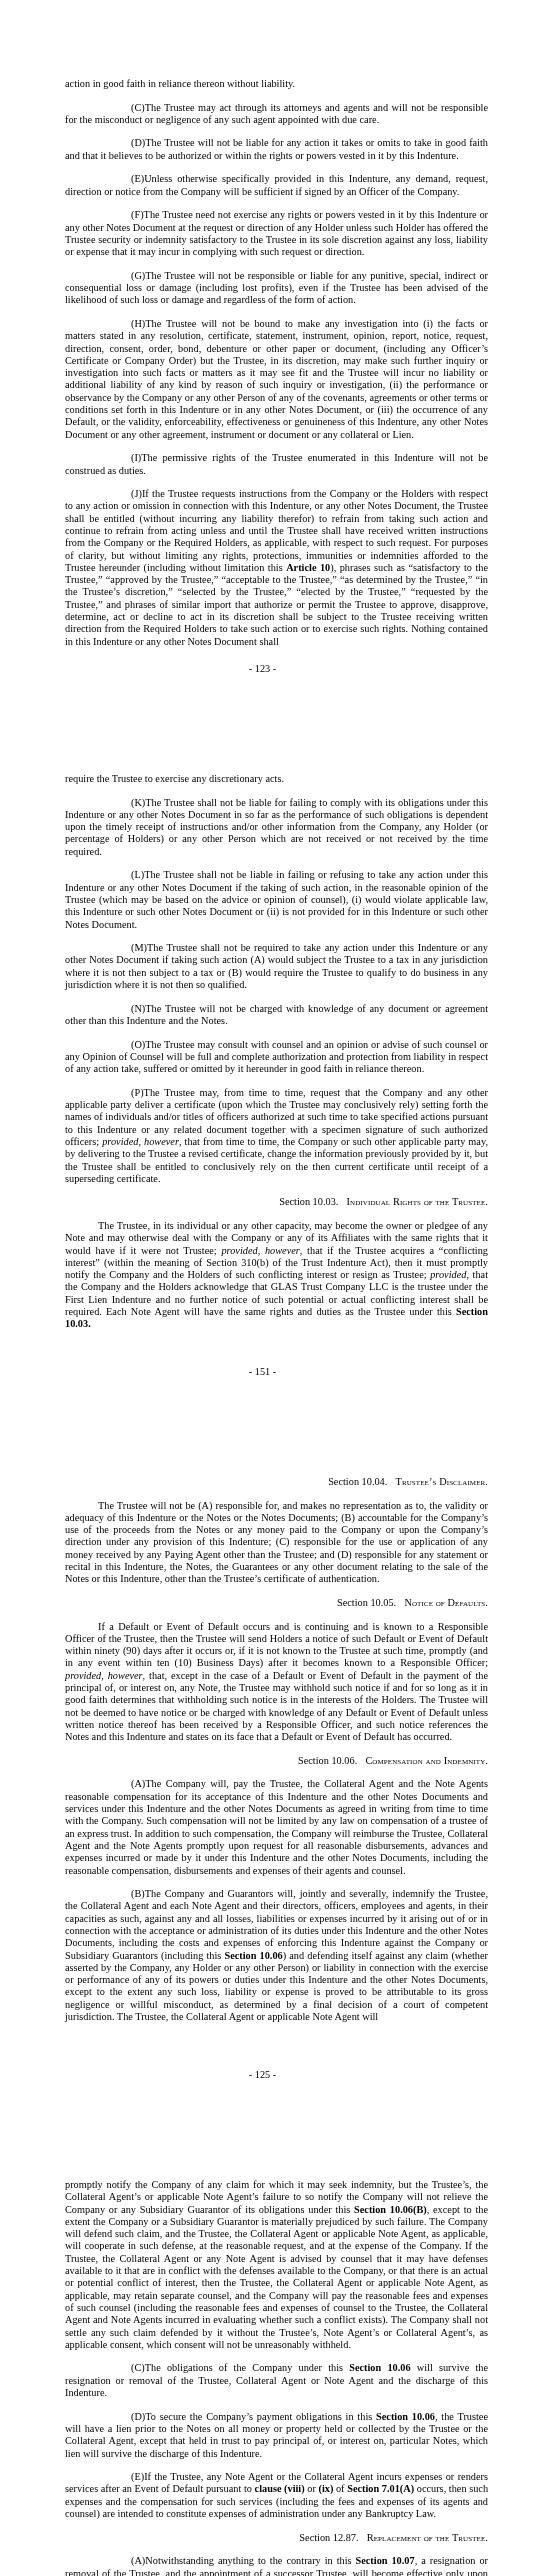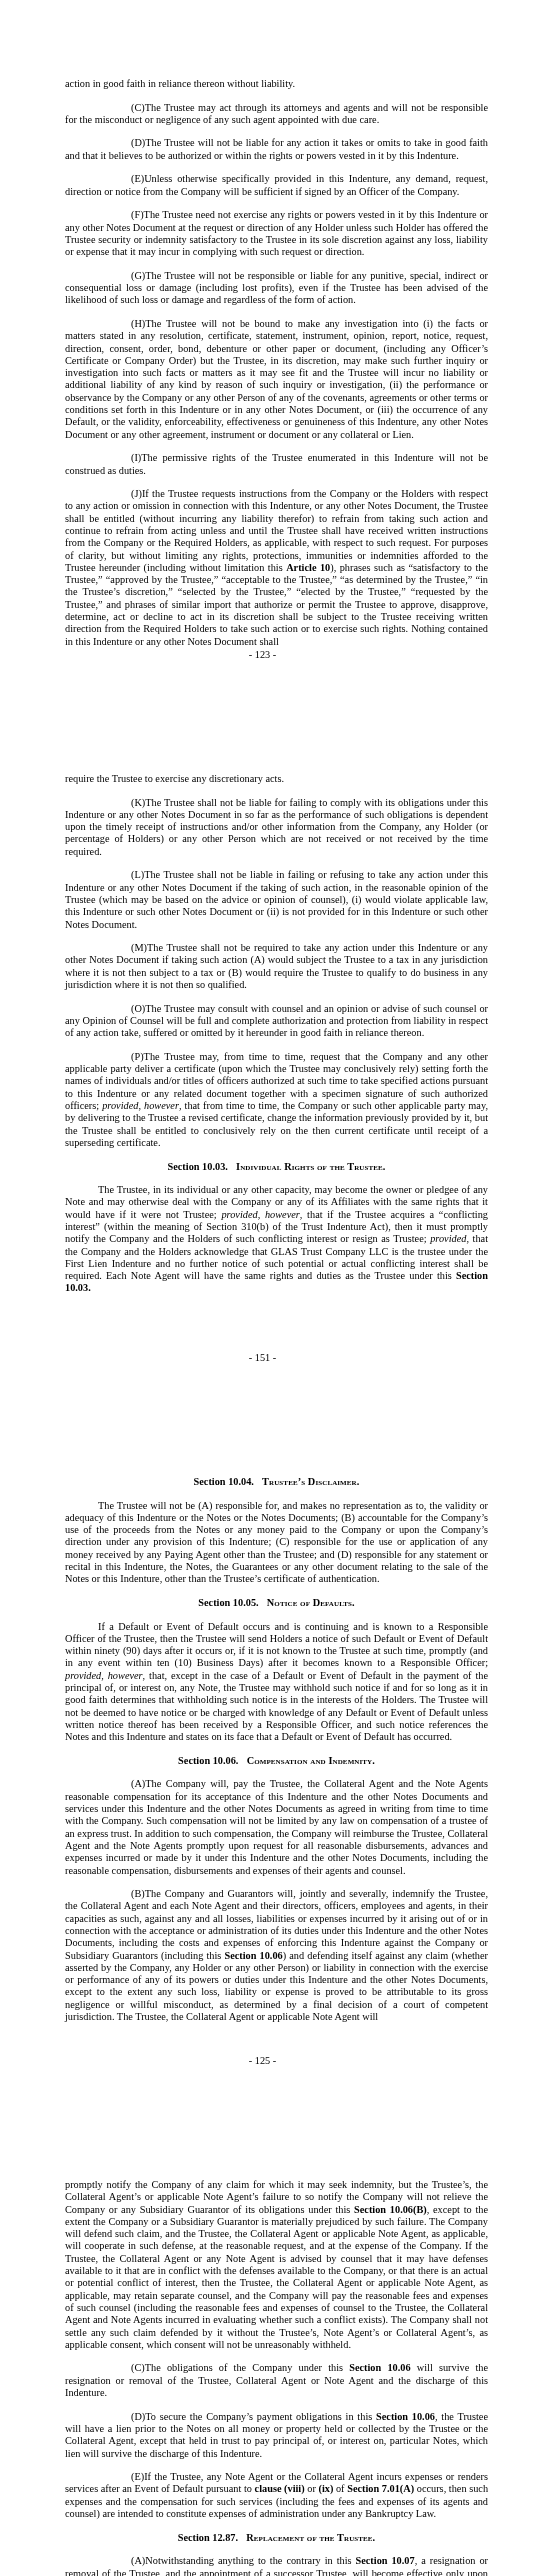--- a/index.html
+++ b/index.html
@@ -23,27 +23,27 @@
   }
   .page-1 .content { padding-top: 78px; }
   p.para, p.cont, p.heading, p.sub {
     margin: 0 0 11.3px 0;
     font-size: 10.3px;
     line-height: 12.3px;
     text-align: justify;
     text-indent: 33px;
   }
   p.cont { text-indent: 0; }
-  p.heading { text-indent: 0; font-weight: bold; text-align: center; }
+  p.heading { text-indent: 0; font-weight: normal; text-align: right; }
   .plbl { display: inline-block; min-width: 32px; font-style: normal; }
   .h-num { margin-right: 8.2px; }
   .sc { font-variant: small-caps; letter-spacing: 0.1px; }
   .page-num {
     position: absolute;
-    top: 649px;
+    top: 663px;
     left: 0;
     width: 525px;
     text-align: center;
     font-size: 10.3px;
   }
 </style>
 </head>
 <body>
 
 <div class="page page-1">
@@ -60,20 +60,21 @@
   </div>
   <div class="page-num">- 123 -</div>
 </div>
 
 <div class="page page-2">
   <div class="content">
     <p class="cont">require the Trustee to exercise any discretionary acts.</p>
     <p class="para"><span class="plbl">(K)</span>The Trustee shall not be liable for failing to comply with its obligations under this Indenture or any other Notes Document in so far as the performance of such obligations is dependent upon the timely receipt of instructions and/or other information from the Company, any Holder (or percentage of Holders) or any other Person which are not received or not received by the time required.</p>
     <p class="para"><span class="plbl">(L)</span>The Trustee shall not be liable in failing or refusing to take any action under this Indenture or any other Notes Document if the taking of such action, in the reasonable opinion of the Trustee (which may be based on the advice or opinion of counsel), (i) would violate applicable law, this Indenture or such other Notes Document or (ii) is not provided for in this Indenture or such other Notes Document.</p>
     <p class="para"><span class="plbl">(M)</span>The Trustee shall not be required to take any action under this Indenture or any other Notes Document if taking such action (A) would subject the Trustee to a tax in any jurisdiction where it is not then subject to a tax or (B) would require the Trustee to qualify to do business in any jurisdiction where it is not then so qualified.</p>
+    <p class="para"><span class="plbl">(N)</span>The Trustee will not be charged with knowledge of any document or agreement other than this Indenture and the Notes.</p>
     <p class="para"><span class="plbl">(O)</span>The Trustee may consult with counsel and an opinion or advise of such counsel or any Opinion of Counsel will be full and complete authorization and protection from liability in respect of any action take, suffered or omitted by it hereunder in good faith in reliance thereon.</p>
     <p class="para"><span class="plbl">(P)</span>The Trustee may, from time to time, request that the Company and any other applicable party deliver a certificate (upon which the Trustee may conclusively rely) setting forth the names of individuals and/or titles of officers authorized at such time to take specified actions pursuant to this Indenture or any related document together with a specimen signature of such authorized officers; <i>provided</i>, <i>however</i>, that from time to time, the Company or such other applicable party may, by delivering to the Trustee a revised certificate, change the information previously provided by it, but the Trustee shall be entitled to conclusively rely on the then current certificate until receipt of a superseding certificate.</p>
     <p class="heading"><span class="h-num">Section 10.03.</span><span class="sc">Individual Rights of the Trustee.</span></p>
     <p class="para">The Trustee, in its individual or any other capacity, may become the owner or pledgee of any Note and may otherwise deal with the Company or any of its Affiliates with the same rights that it would have if it were not Trustee; <i>provided</i>, <i>however</i>, that if the Trustee acquires a “conflicting interest” (within the meaning of Section 310(b) of the Trust Indenture Act), then it must promptly notify the Company and the Holders of such conflicting interest or resign as Trustee; <i>provided</i>, that the Company and the Holders acknowledge that GLAS Trust Company LLC is the trustee under the First Lien Indenture and no further notice of such potential or actual conflicting interest shall be required. Each Note Agent will have the same rights and duties as the Trustee under this <b>Section 10.03.</b></p>
   </div>
   <div class="page-num">- 151 -</div>
 </div>
 
 <div class="page page-3">
   <div class="content">

